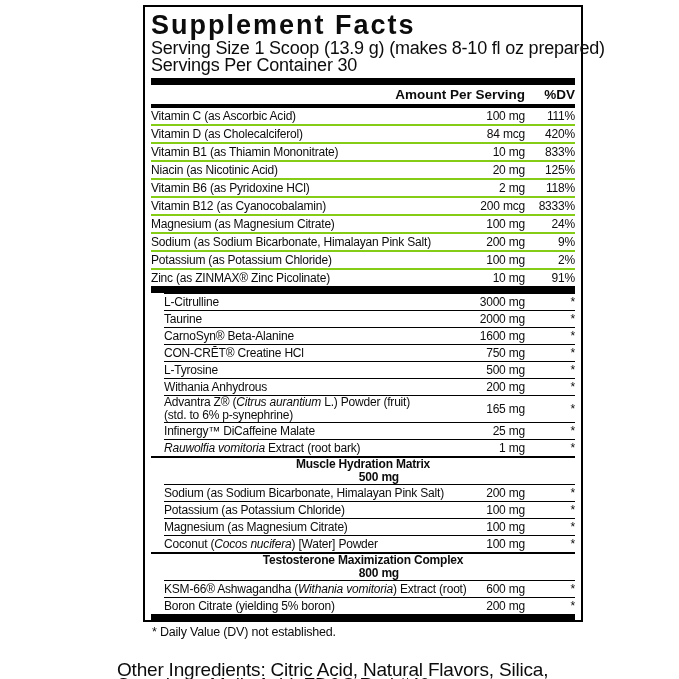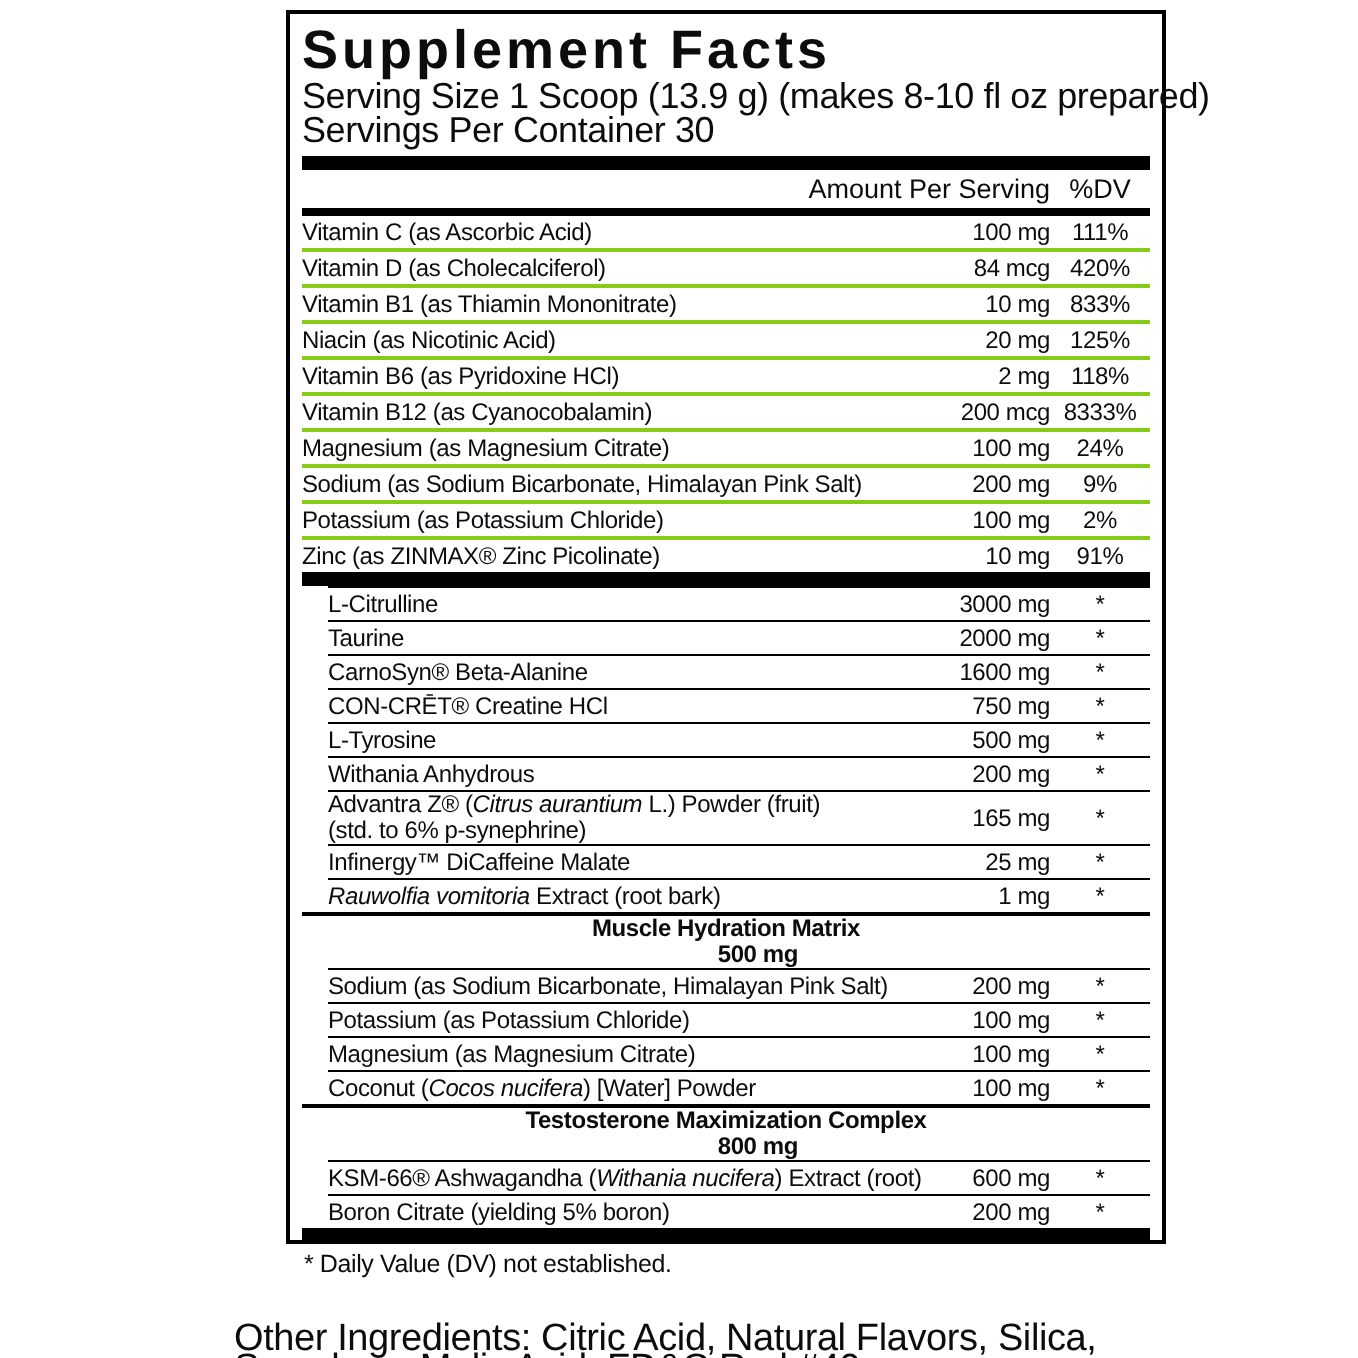--- a/index.html
+++ b/index.html
@@ -23,23 +23,23 @@
   .bar{background:#000;border:none;}
   .bar.thick{height:7px;}
   .bar.med{height:4px;}
   .bar.mt{margin-top:5px;}
   .row{
     display:flex;align-items:center;min-height:16px;
     font-size:12px;letter-spacing:-0.2px;line-height:13px;
   }
   .lbl{flex:1;min-width:0;white-space:nowrap;overflow:visible;}
   .amt{width:72px;text-align:right;white-space:nowrap;}
-  .dv{width:50px;text-align:center;white-space:nowrap;}
+  .dv{width:50px;text-align:right;white-space:nowrap;}
   .it{font-style:italic;}
-  .headrow{min-height:19px;font-weight:normal;font-size:13.5px;letter-spacing:0;}
+  .headrow{min-height:19px;font-weight:bold;font-size:13.5px;letter-spacing:0;}
   .headrow .amthead{text-align:right;white-space:nowrap;}
   .vrow + .vrow{border-top:2px solid #84cc16;}
   .bhead .lbl,.bhead .amt{font-weight:bold;}
   .bhead{min-height:17px;}
   .topline{border-top:2px solid #000;flex-direction:column;}
   .srow{margin-left:13px;border-top:1px solid #000;}
   .footnote{font-size:12.5px;letter-spacing:-0.2px;padding:4px 0 0 1px;}
   .footer{
     position:absolute;left:117px;top:663px;width:470px;
     font-size:19px;letter-spacing:-0.2px;line-height:14.5px;
@@ -184,21 +184,21 @@
         <div class="lbl"><span>Coconut (</span><span class="it">Cocos nucifera</span><span>) [Water] Powder</span></div>
         <div class="amt">100 mg</div>
         <div class="dv">*</div>
       </div>
       <div class="row bhead topline">
         <div class="lbl">Testosterone Maximization Complex</div>
         <div class="amt">800 mg</div>
         <div class="dv"></div>
       </div>
       <div class="row srow">
-        <div class="lbl"><span>KSM-66® Ashwagandha (</span><span class="it">Withania nucifera</span><span>) Extract (root)</span></div>
+        <div class="lbl"><span>KSM-66® Ashwagandha (</span><span class="it">Withania vomitoria</span><span>) Extract (root)</span></div>
         <div class="amt">600 mg</div>
         <div class="dv">*</div>
       </div>
       <div class="row srow">
         <div class="lbl">Boron Citrate (yielding 5% boron)</div>
         <div class="amt">200 mg</div>
         <div class="dv">*</div>
       </div>
     </div>
   <div class="bar thick"></div>

